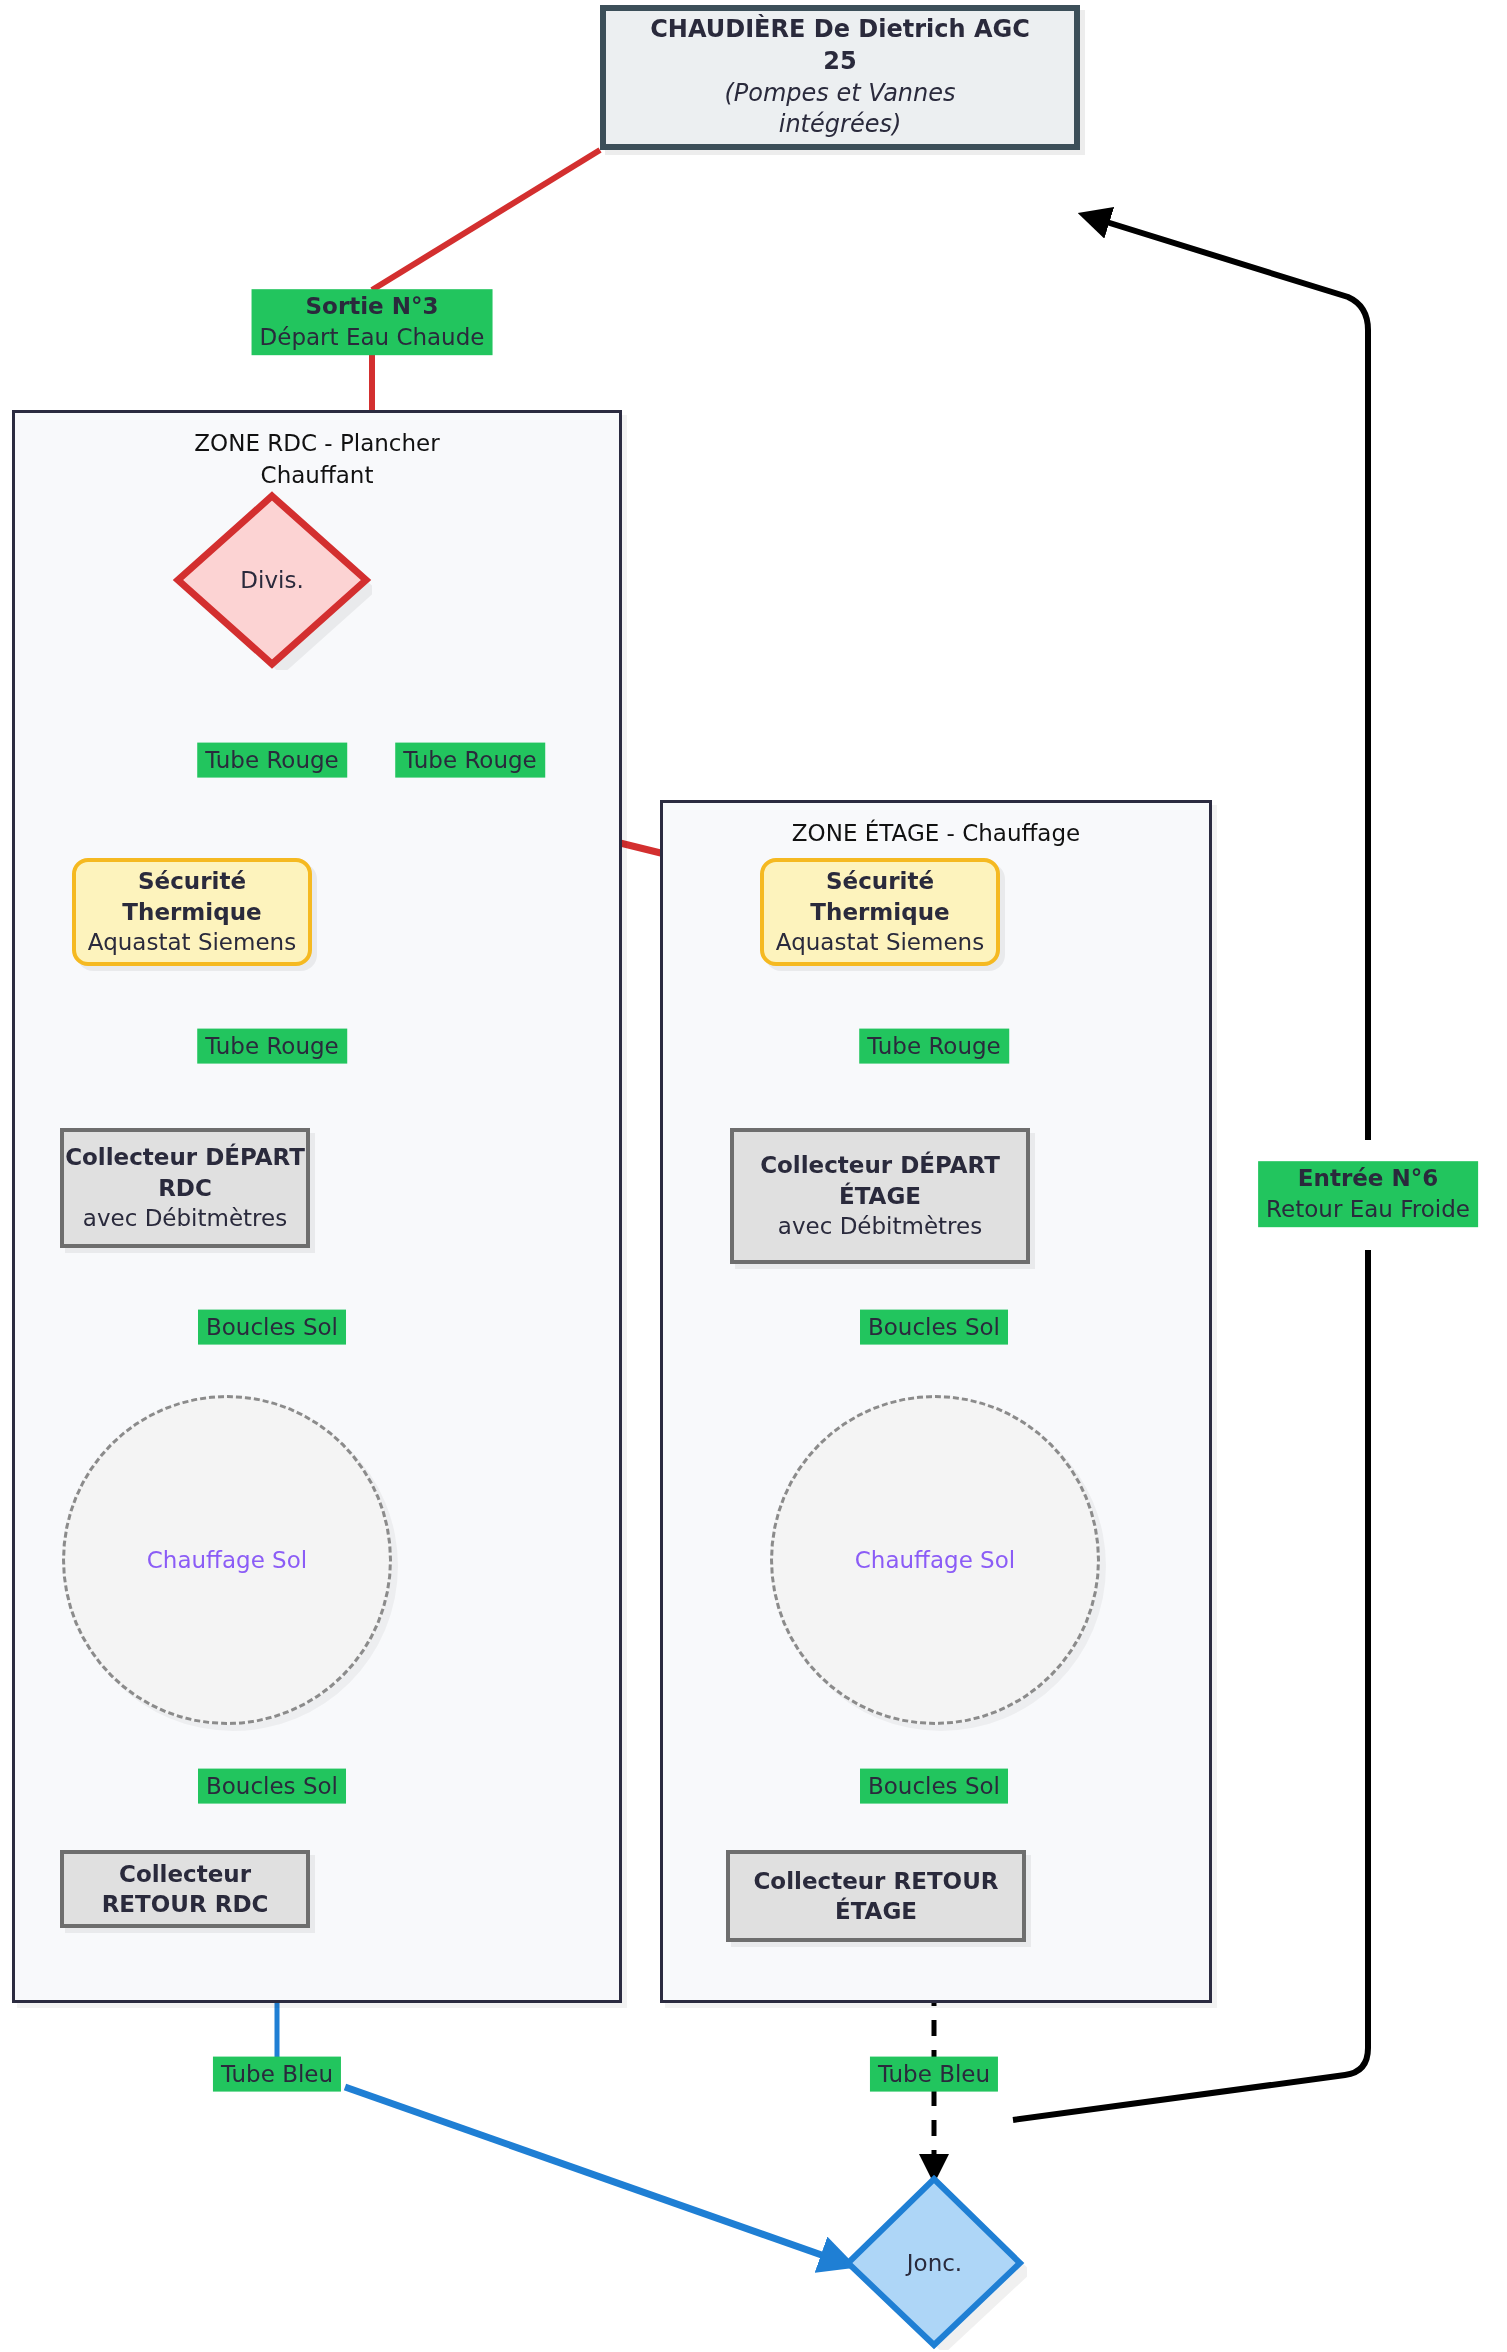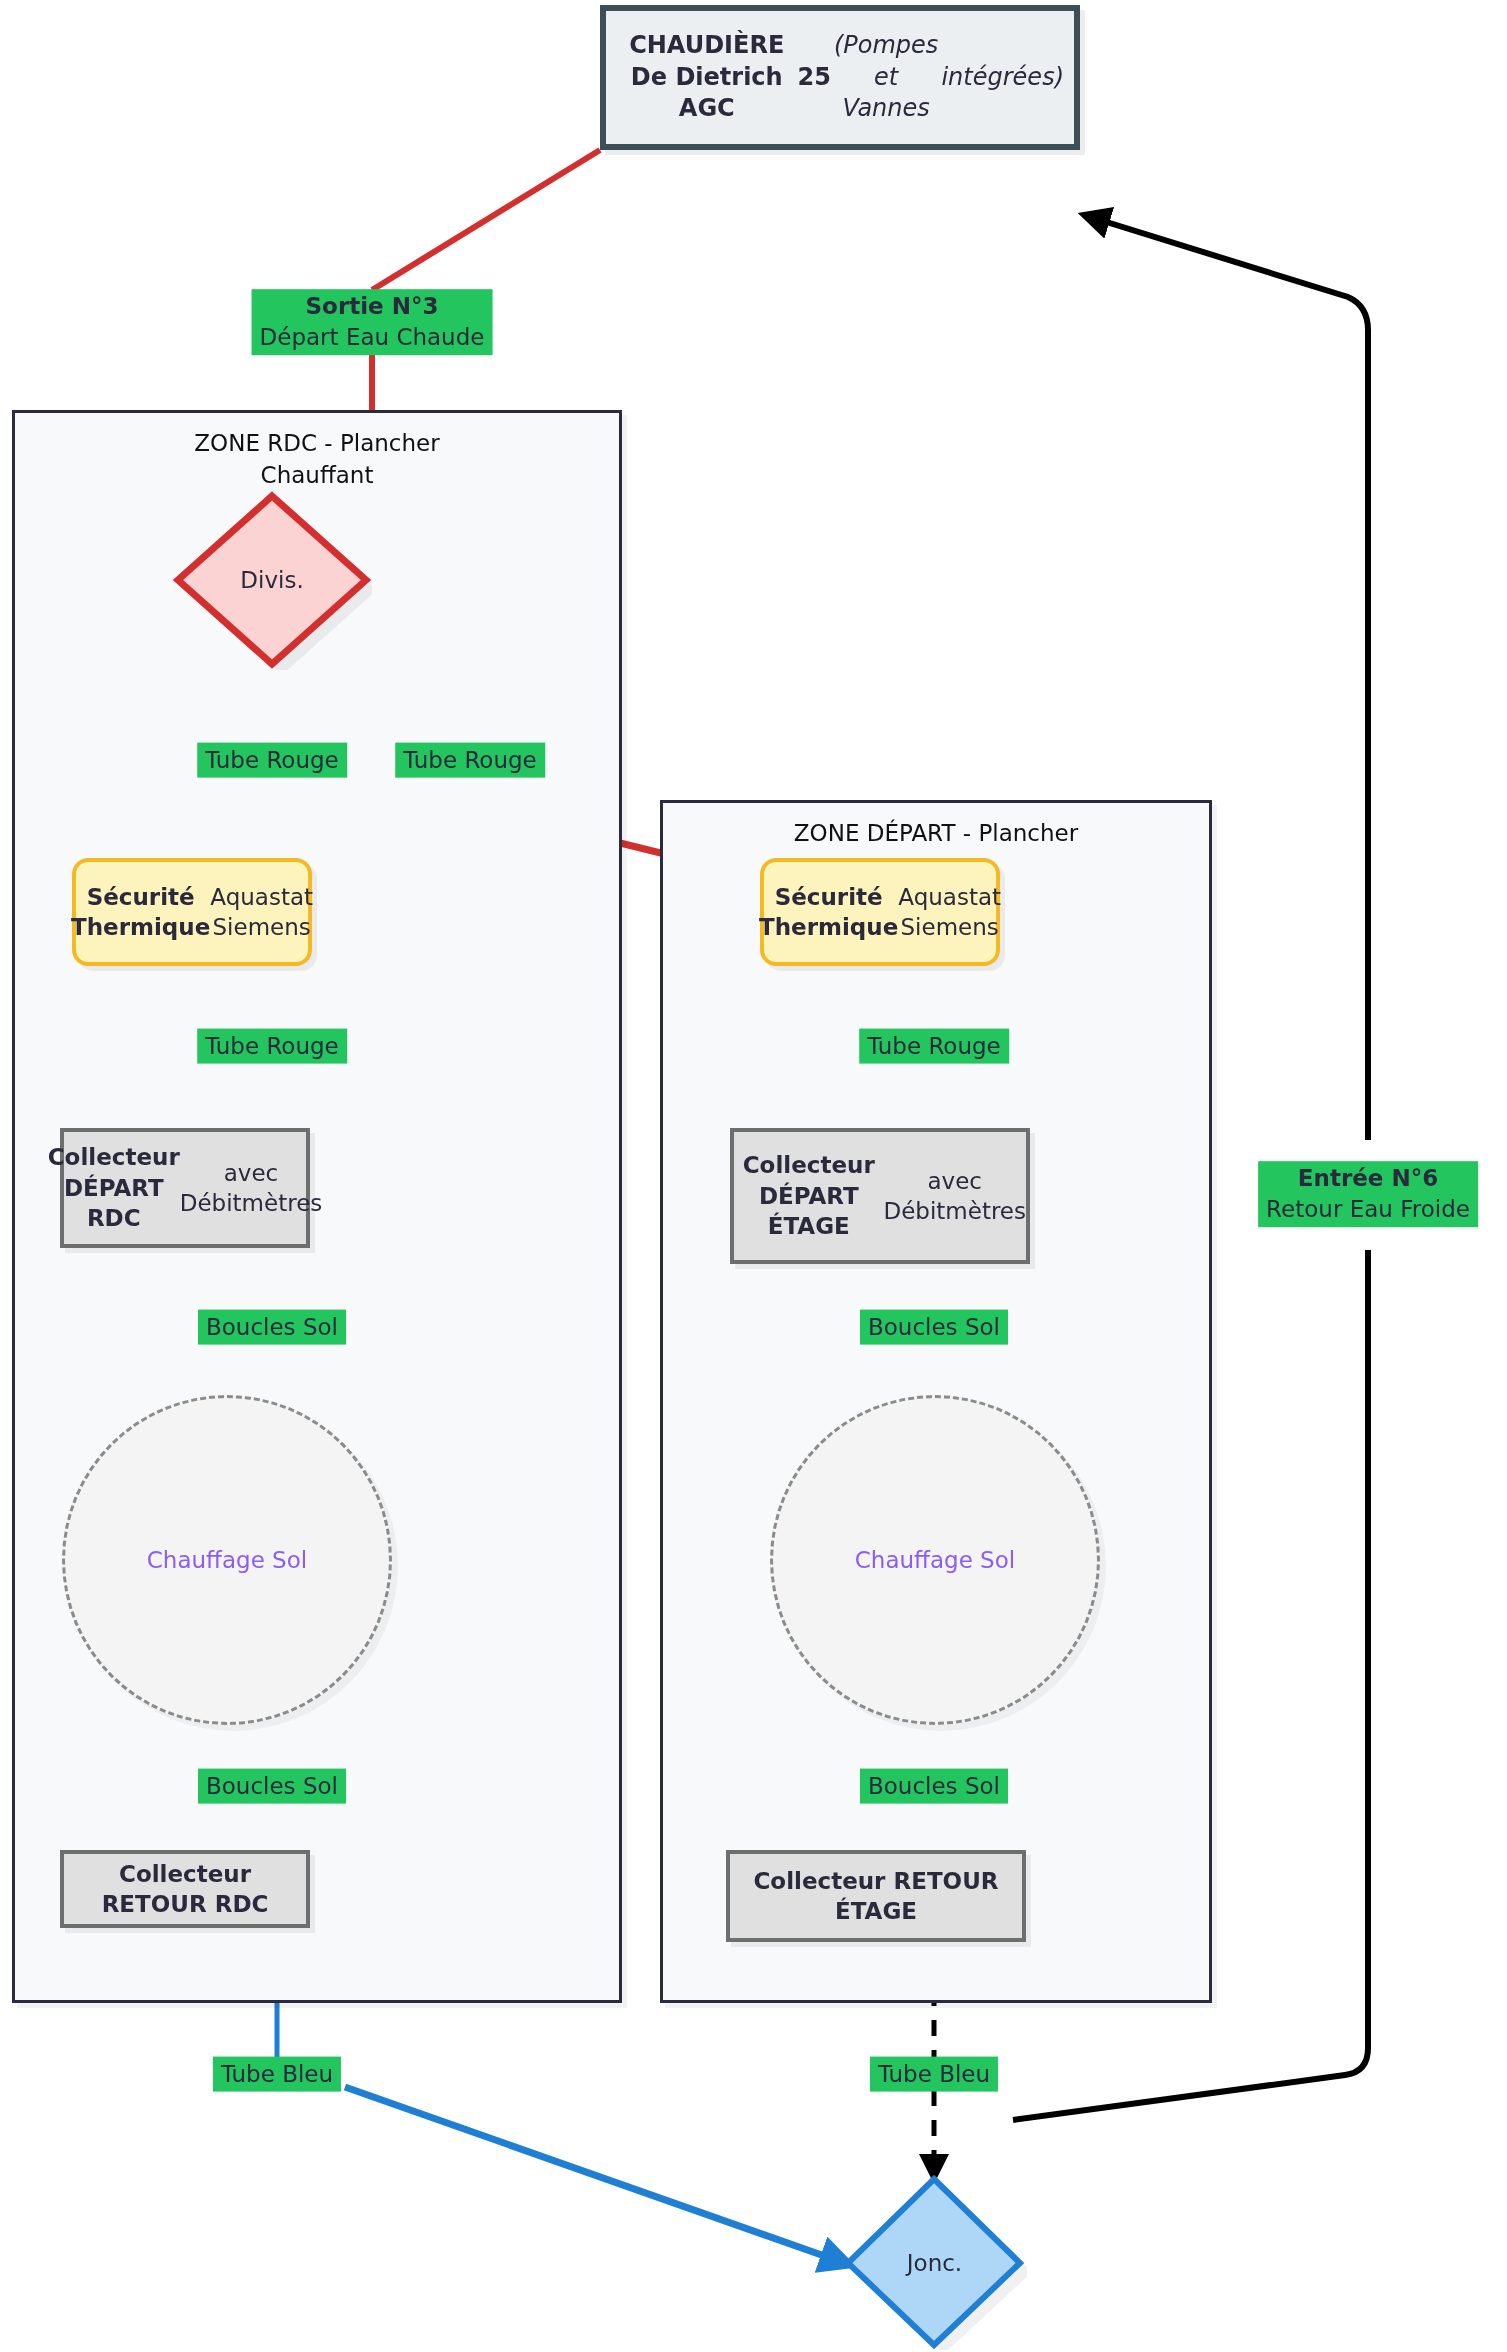--- a/index.html
+++ b/index.html
@@ -23,21 +23,21 @@
     width: 1507px;
     height: 2352px;
     pointer-events: none;
   }
 
   
   .node {
     position: absolute;
     box-sizing: border-box;
     display: flex;
-    flex-direction: row;
+    flex-direction: column;
     align-items: center;
     justify-content: center;
     text-align: center;
     color: #2a2a3c;
     line-height: 1.32;
   }
   .node .l1 { font-weight: bold; }
   .node .l2 { font-weight: normal; }
 
   
@@ -198,21 +198,21 @@
   </svg>
 
   <div class="zone" style="left:12px; top:410px; width:610px; height:1593px;"></div>
   <div class="zone-title" style="left:12px; width:610px; top:428px;">
     <div>ZONE RDC - Plancher</div>
     <div>Chauffant</div>
   </div>
 
   <div class="zone" style="left:660px; top:800px; width:552px; height:1203px;"></div>
   <div class="zone-title" style="left:660px; width:552px; top:818px;">
-    <div>ZONE DÉPART - Plancher</div>
+    <div>ZONE ÉTAGE - Chauffage</div>
   </div>
 
   <div class="node boiler" style="left:600px; top:5px; width:480px; height:145px;">
     <span class="l1">CHAUDIÈRE De Dietrich AGC</span>
     <span class="l1">25</span>
     <span class="l2">(Pompes et Vannes</span>
     <span class="l2">intégrées)</span>
   </div>
 
   <div class="diamond" style="left:272px; top:490px; width:200px; height:180px; transform:translateX(-100px);">

